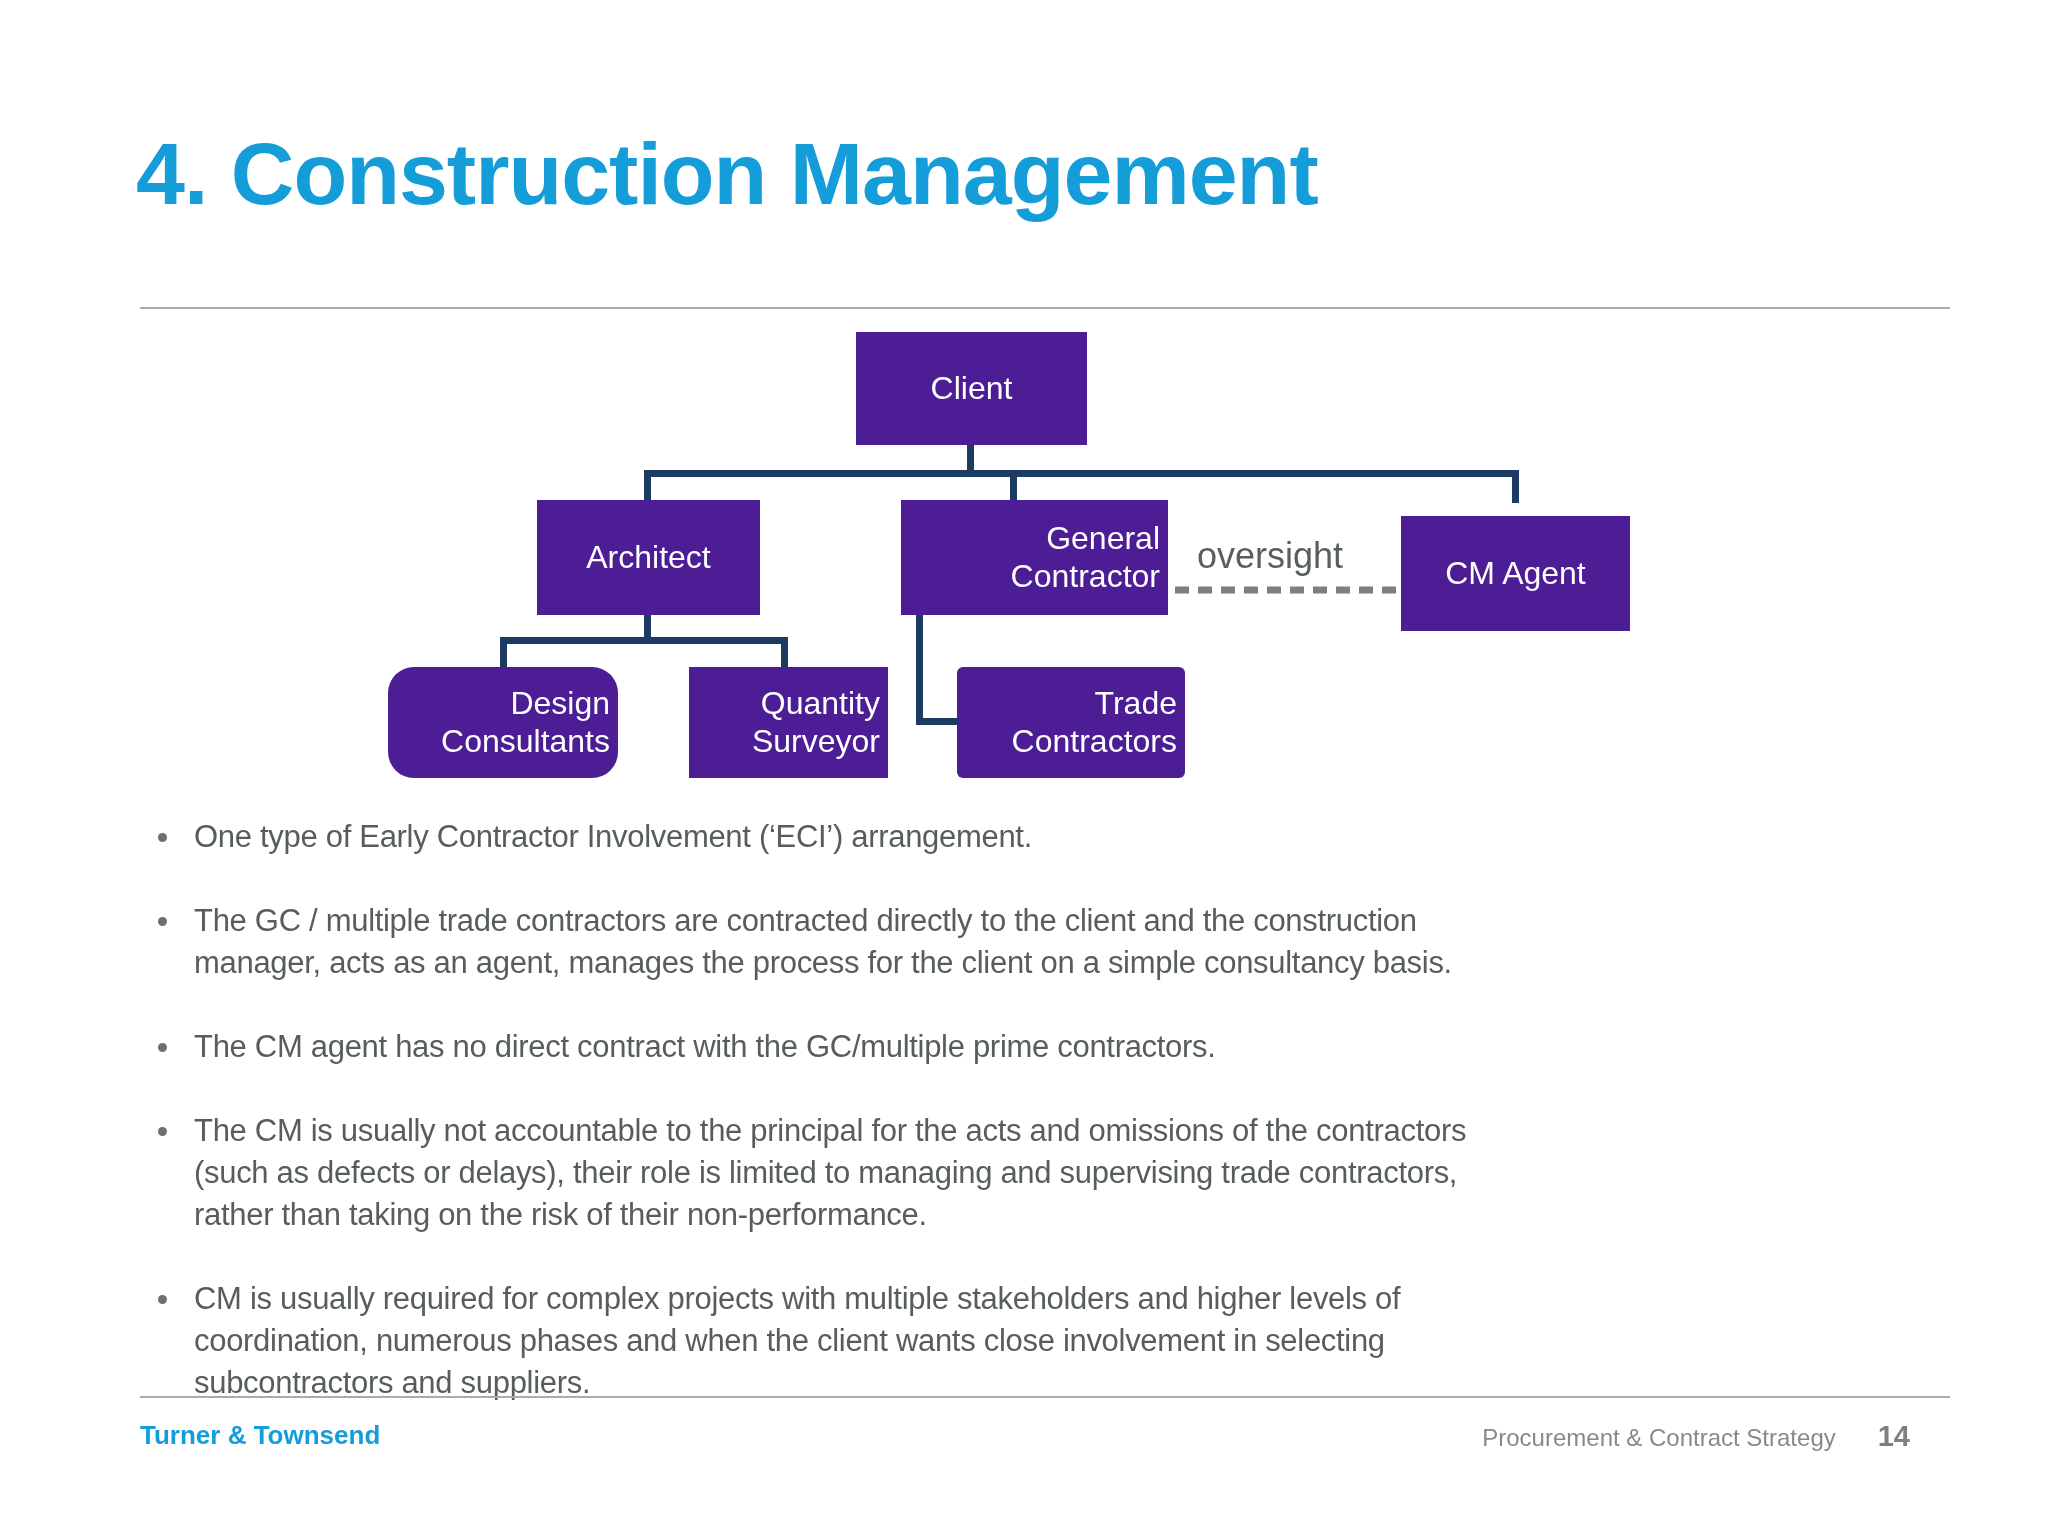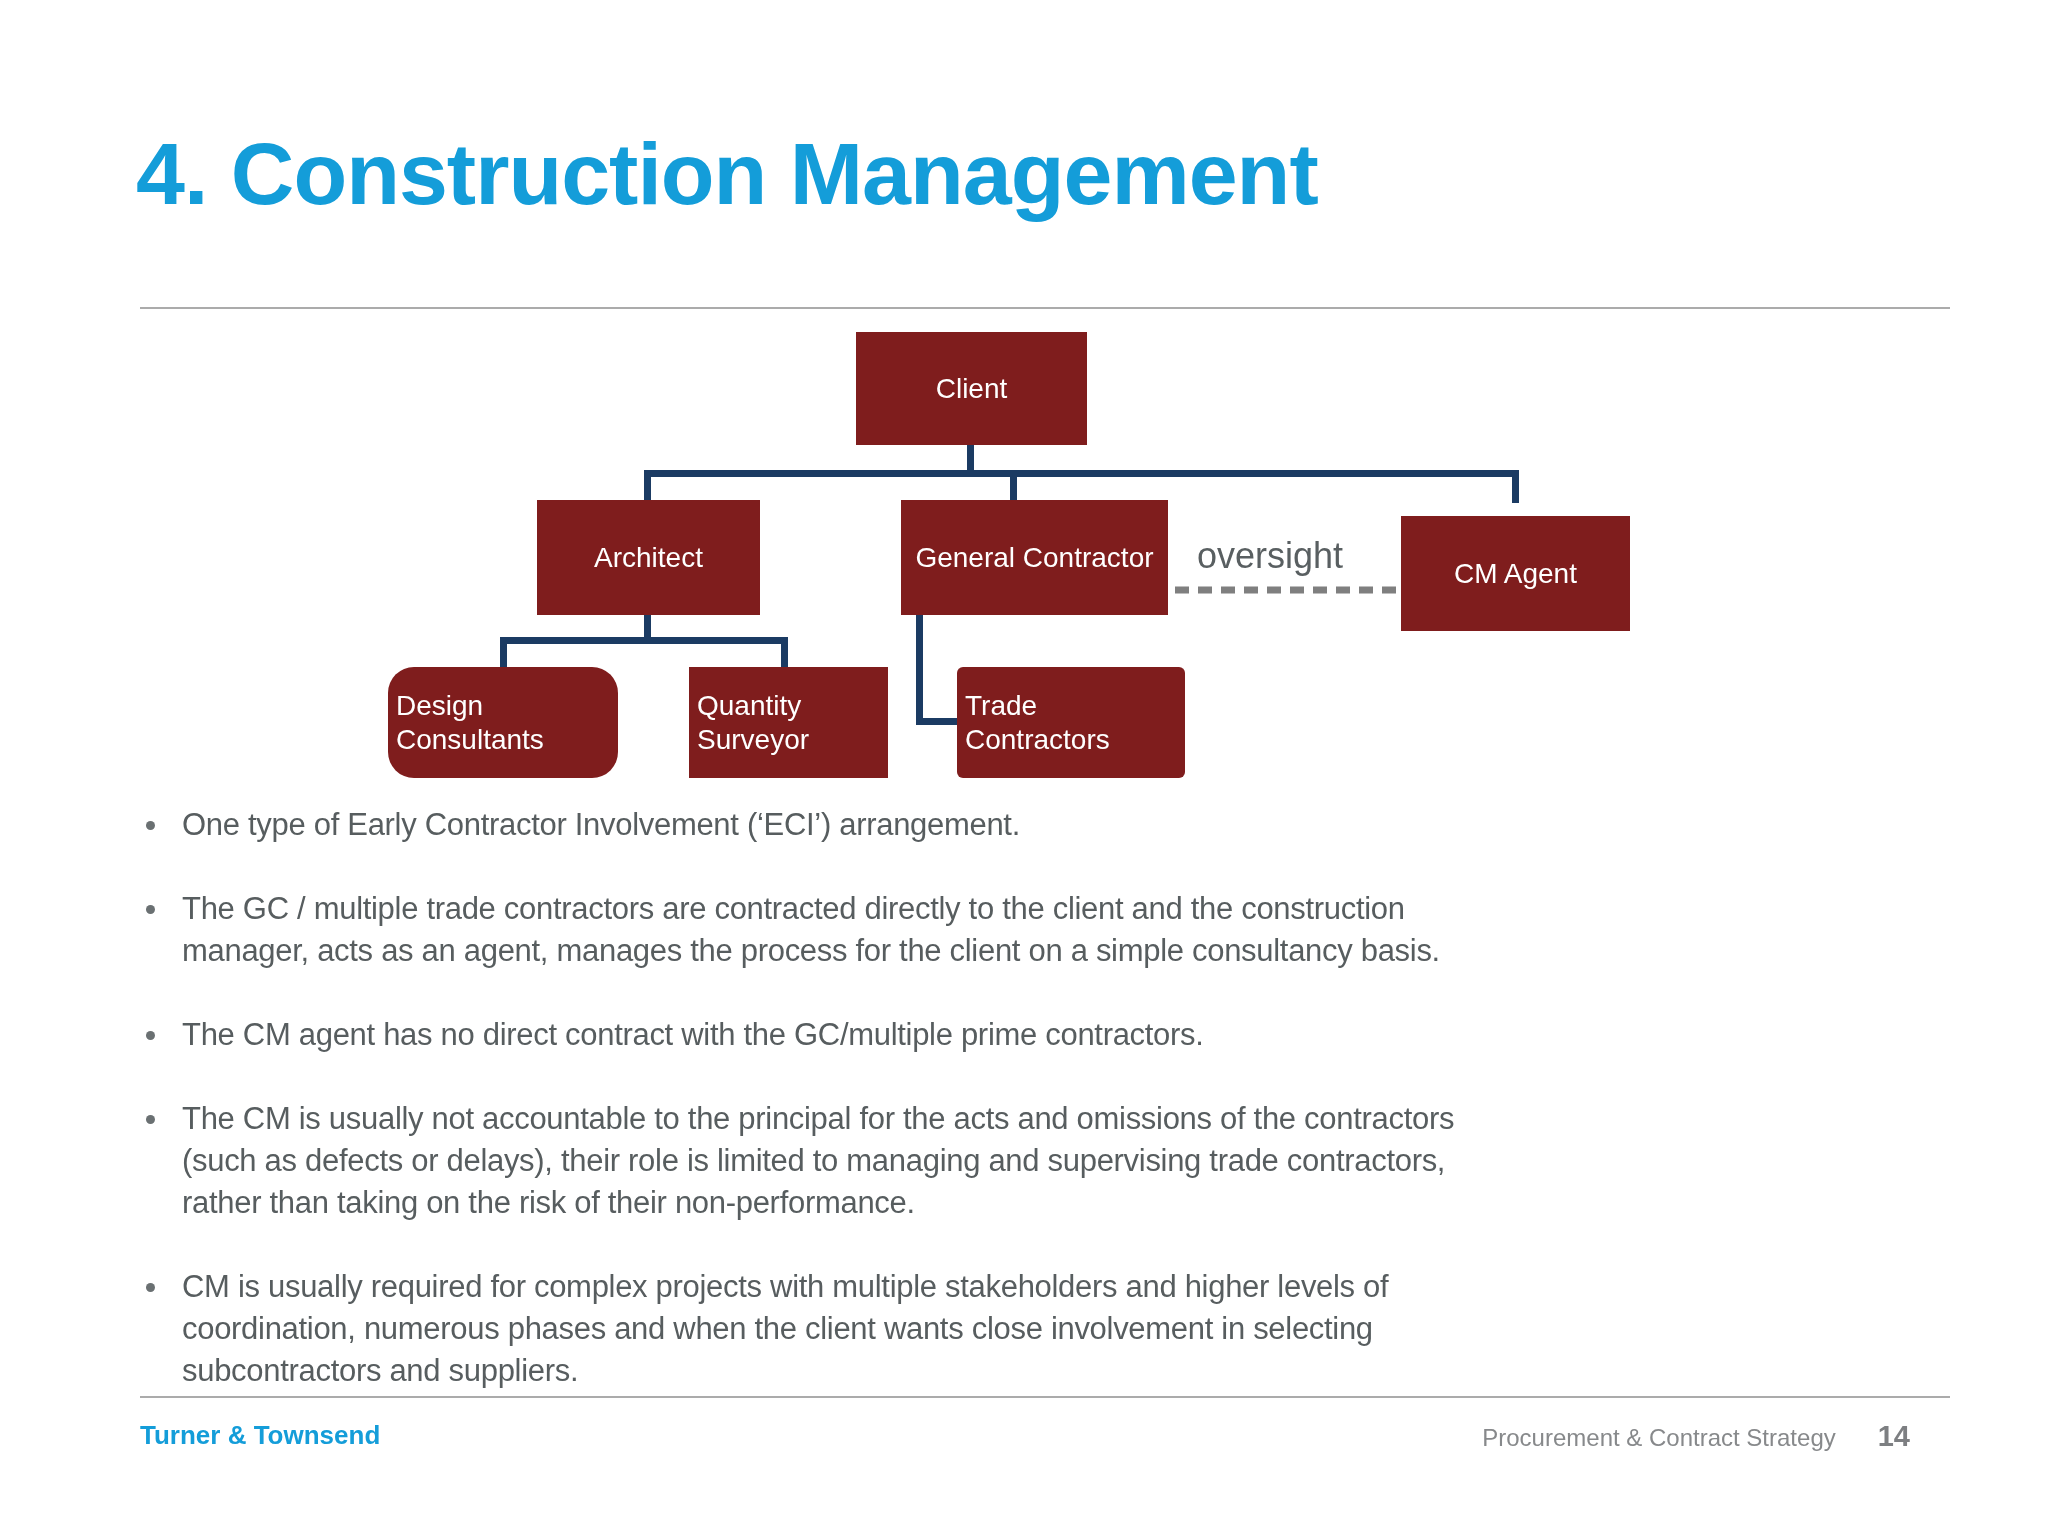--- a/index.html
+++ b/index.html
@@ -11,35 +11,35 @@
     position:absolute;left:136px;top:128px;margin:0;
     font-size:88px;font-weight:bold;letter-spacing:-1px;
     color:#149DD9;line-height:1.05;white-space:nowrap;
   }
   .rule{position:absolute;left:140px;width:1810px;height:2px;background:#ABABAB;}
   .rule-top{top:307px;}
   .rule-bottom{top:1396px;}
 
   
   .node{
-    position:absolute;background:#7f1d1d;color:#ffffff;
-    display:flex;align-items:center;justify-content:center;text-align:left;
-    font-size:28px;line-height:1.18;padding:0 8px;box-sizing:border-box;
+    position:absolute;background:#4c1d95;color:#ffffff;
+    display:flex;align-items:center;justify-content:center;text-align:right;
+    font-size:32px;line-height:1.18;padding:0 8px;box-sizing:border-box;
   }
   .conn{position:absolute;background:#1B3B63;}
   .edge-label{
     position:absolute;left:1150px;top:538px;width:240px;text-align:center;
     font-size:36px;color:#595F61;line-height:1;
   }
   .dashed-arrow{position:absolute;left:1138px;top:574px;}
 
   
   .bullets{
     position:absolute;left:140px;top:800px;width:1500px;
-    list-style:none;margin:4px;padding:0;
+    list-style:none;margin:16px;padding:0;
   }
   .bullets li{
     position:relative;padding-left:38px;margin:0 0 42px 0;
     font-size:31px;line-height:42px;letter-spacing:-0.3px;
     color:#575D5F;white-space:pre-wrap;
   }
   .bullets li::before{
     content:"";position:absolute;left:2px;top:17px;width:9px;height:9px;
     border-radius:50%;background:#6A7072;
   }

